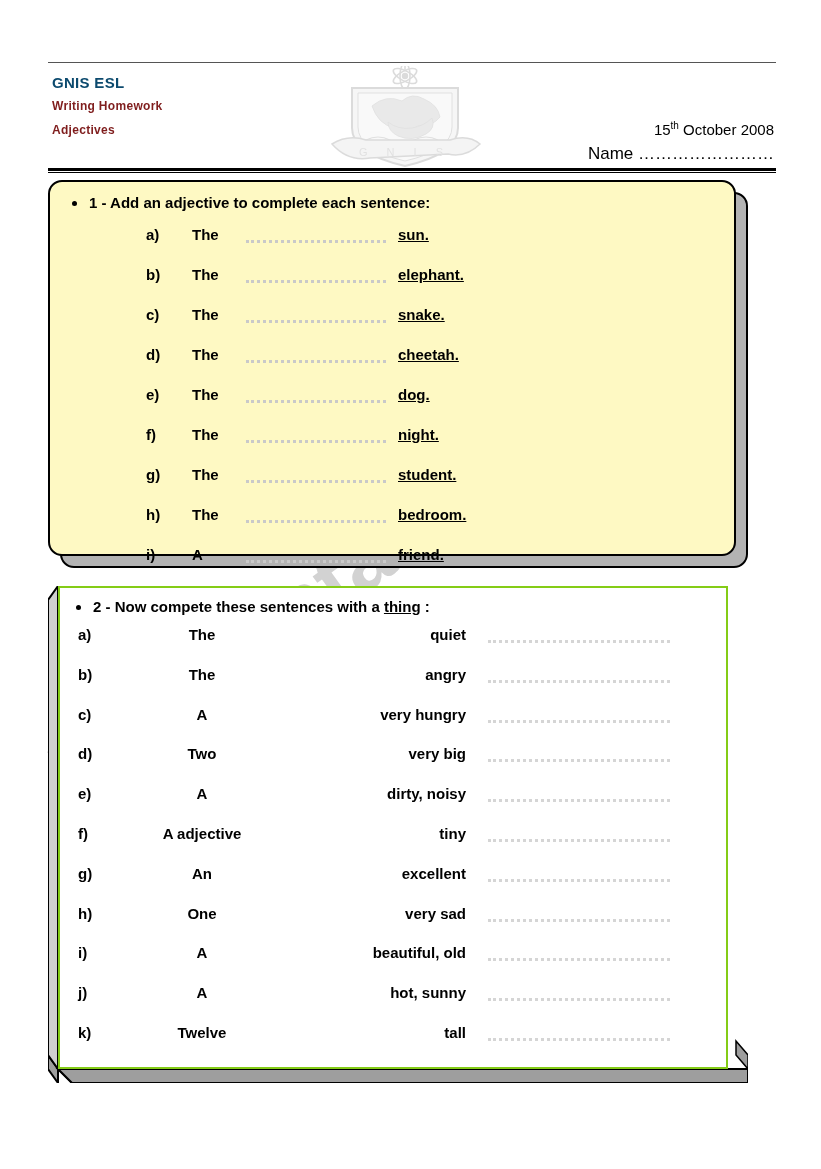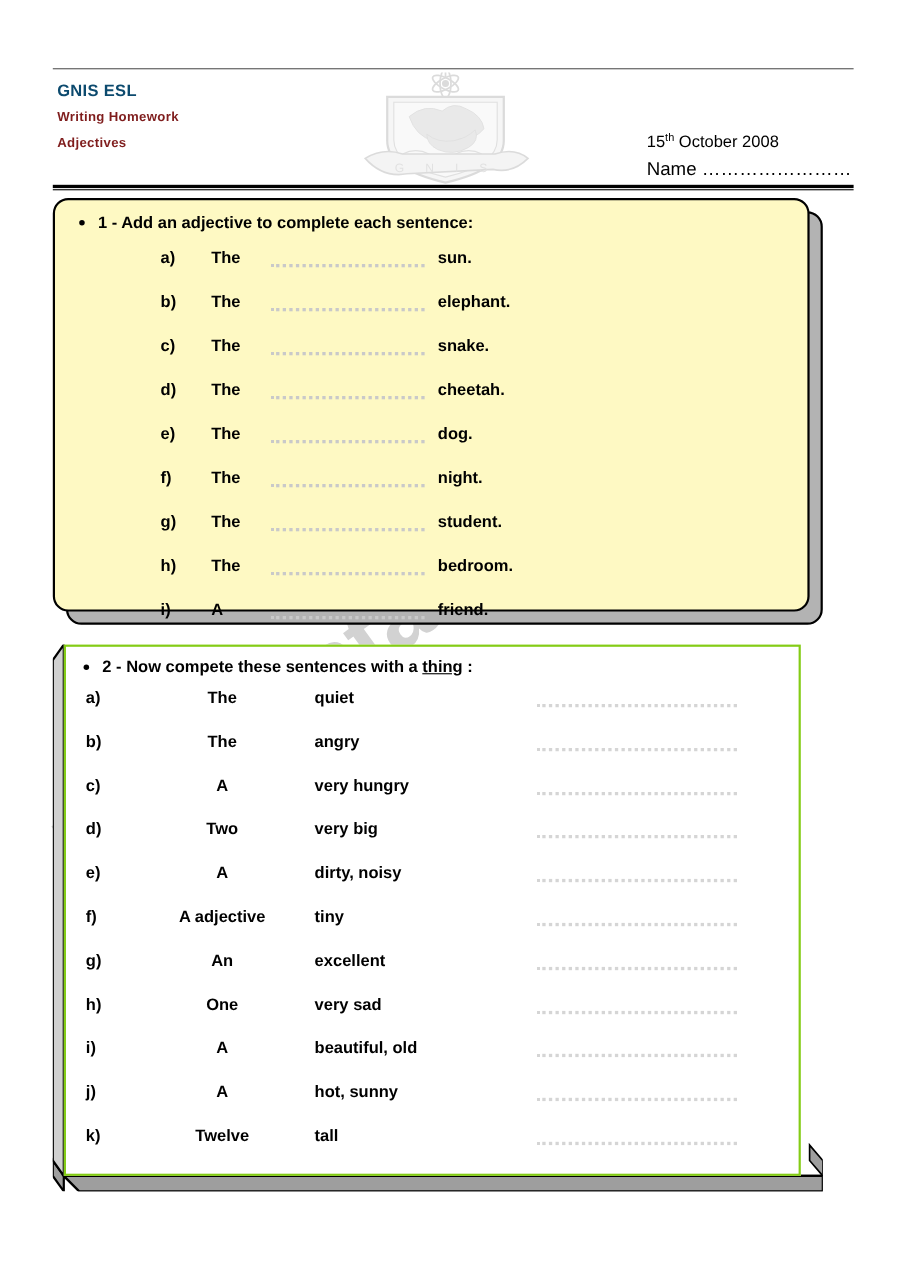--- a/index.html
+++ b/index.html
@@ -89,20 +89,21 @@
     font-size: 12px;
     font-weight: bold;
     color: #7f1d1d;
     letter-spacing: 0.3px;
     line-height: 24px;
   }
   #header-right {
     position: absolute;
     right: 2px;
     top: 58px;
+    text-align: right;
   }
   #date-line {
     font-size: 15px;
     color: #000000;
     white-space: nowrap;
   }
   #date-line sup {
     font-size: 10px;
     vertical-align: super;
   }
@@ -215,20 +216,21 @@
     left: 196px;
     top: 12px;
     width: 140px;
     height: 2px;
     border-bottom: 3px dotted #c9c9c9;
   }
   .ex1-noun {
     position: absolute;
     left: 348px;
     top: 0;
+    text-decoration: underline;
   }
 
   
   #ex2-rows {
     position: absolute;
     left: 10px;
     top: 40px;
     width: 690px;
   }
   .ex2-row {
@@ -246,21 +248,21 @@
     position: absolute;
     left: 60px;
     width: 168px;
     text-align: center;
     top: 0;
   }
   .ex2-adj {
     position: absolute;
     left: 228px;
     width: 180px;
-    text-align: left;
+    text-align: right;
     top: 0;
   }
   .ex2-blank {
     position: absolute;
     left: 430px;
     top: 12px;
     width: 182px;
     height: 2px;
     border-bottom: 3px dotted #d5d5d5;
   }

